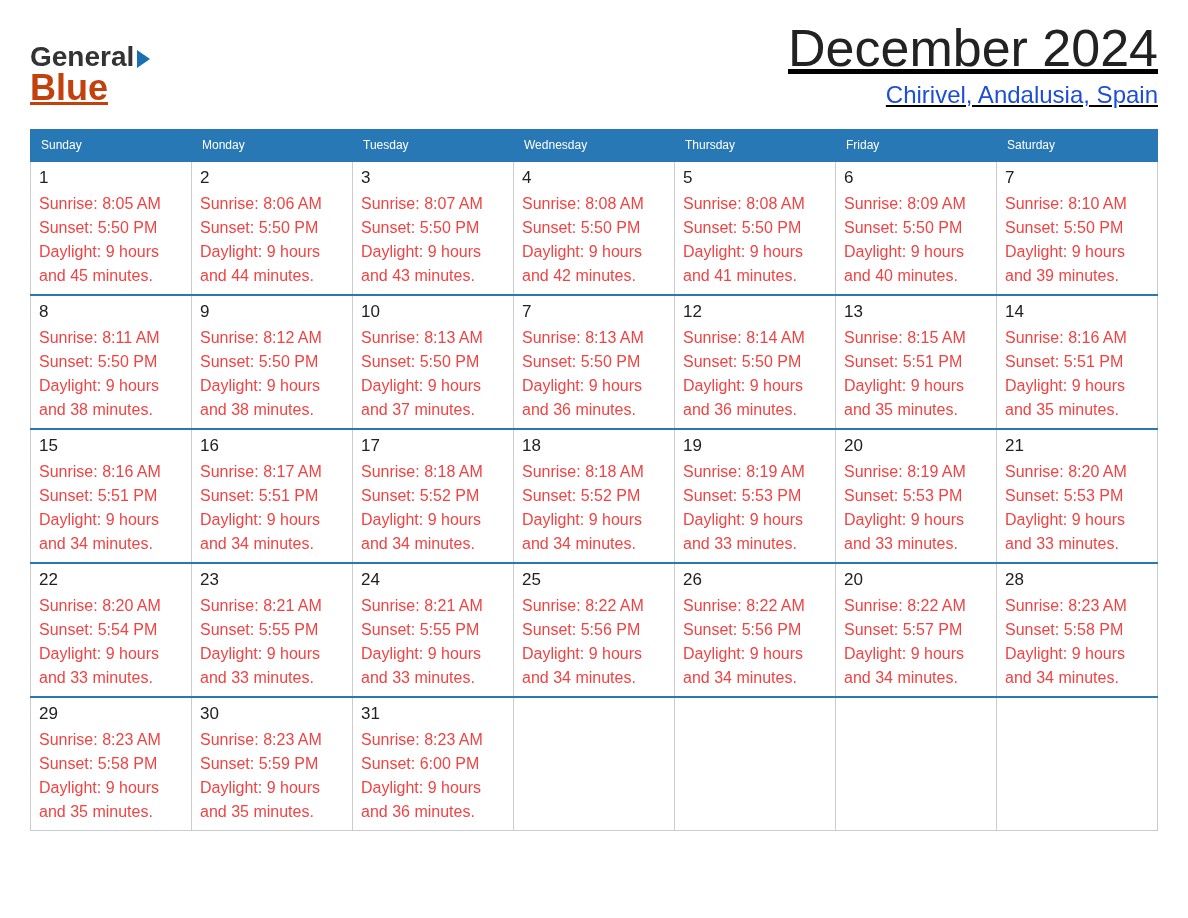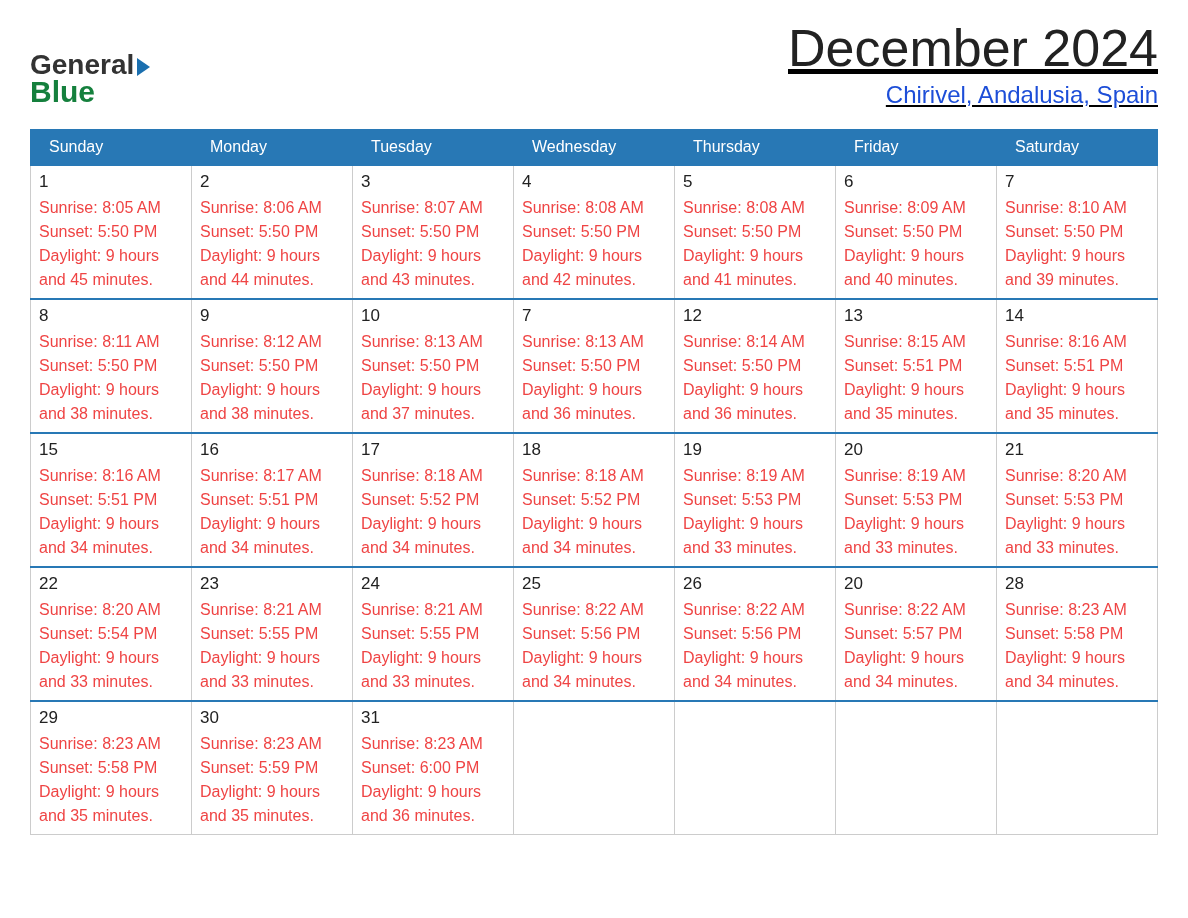--- a/index.html
+++ b/index.html
@@ -21,24 +21,25 @@
       flex-direction: column;
       align-items: flex-start;
     }
     .logo-text {
       font-size: 28px;
       font-weight: bold;
       color: #333;
       line-height: 1;
     }
     .logo-blue-line {
-      color: #15803d;
-      font-size: 30px;
+      color: #c2410c;
+      font-size: 36px;
       font-weight: bold;
       margin-top: -4px;
+      text-decoration: underline;
     }
     .title-block {
       text-align: right;
       text-decoration: underline;
     }
     .month-year {
       font-size: 52px;
       font-weight: 300;
       color: #222;
       line-height: 1.1;
@@ -49,23 +50,23 @@
       color: #1d4ed8;
       margin-top: 4px;
     }
     .calendar {
       width: 100%;
       border-collapse: collapse;
     }
     .calendar th {
       background-color: #2878b5;
       color: #fff;
-      padding: 8px 18px;
+      padding: 8px 10px;
       text-align: left;
-      font-size: 16px;
+      font-size: 12px;
       font-weight: normal;
       border: 1px solid #2878b5;
     }
     .calendar td {
       border: 1px solid #ccc;
       vertical-align: top;
       padding: 6px 8px;
       width: calc(100% / 7);
       min-height: 100px;
     }

